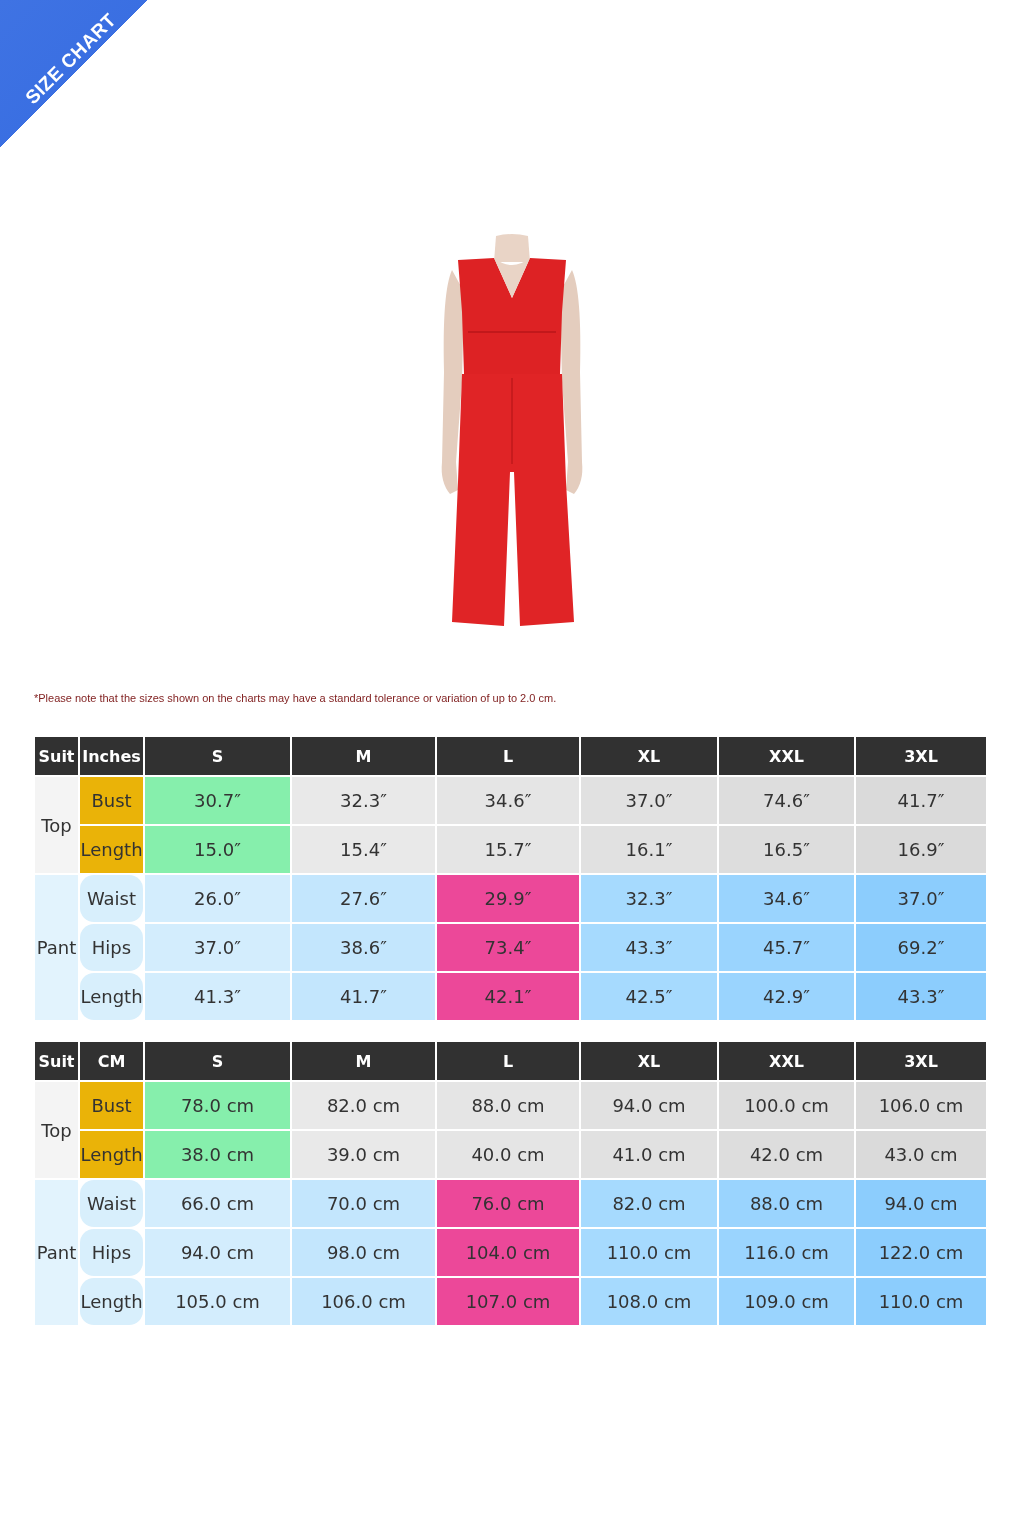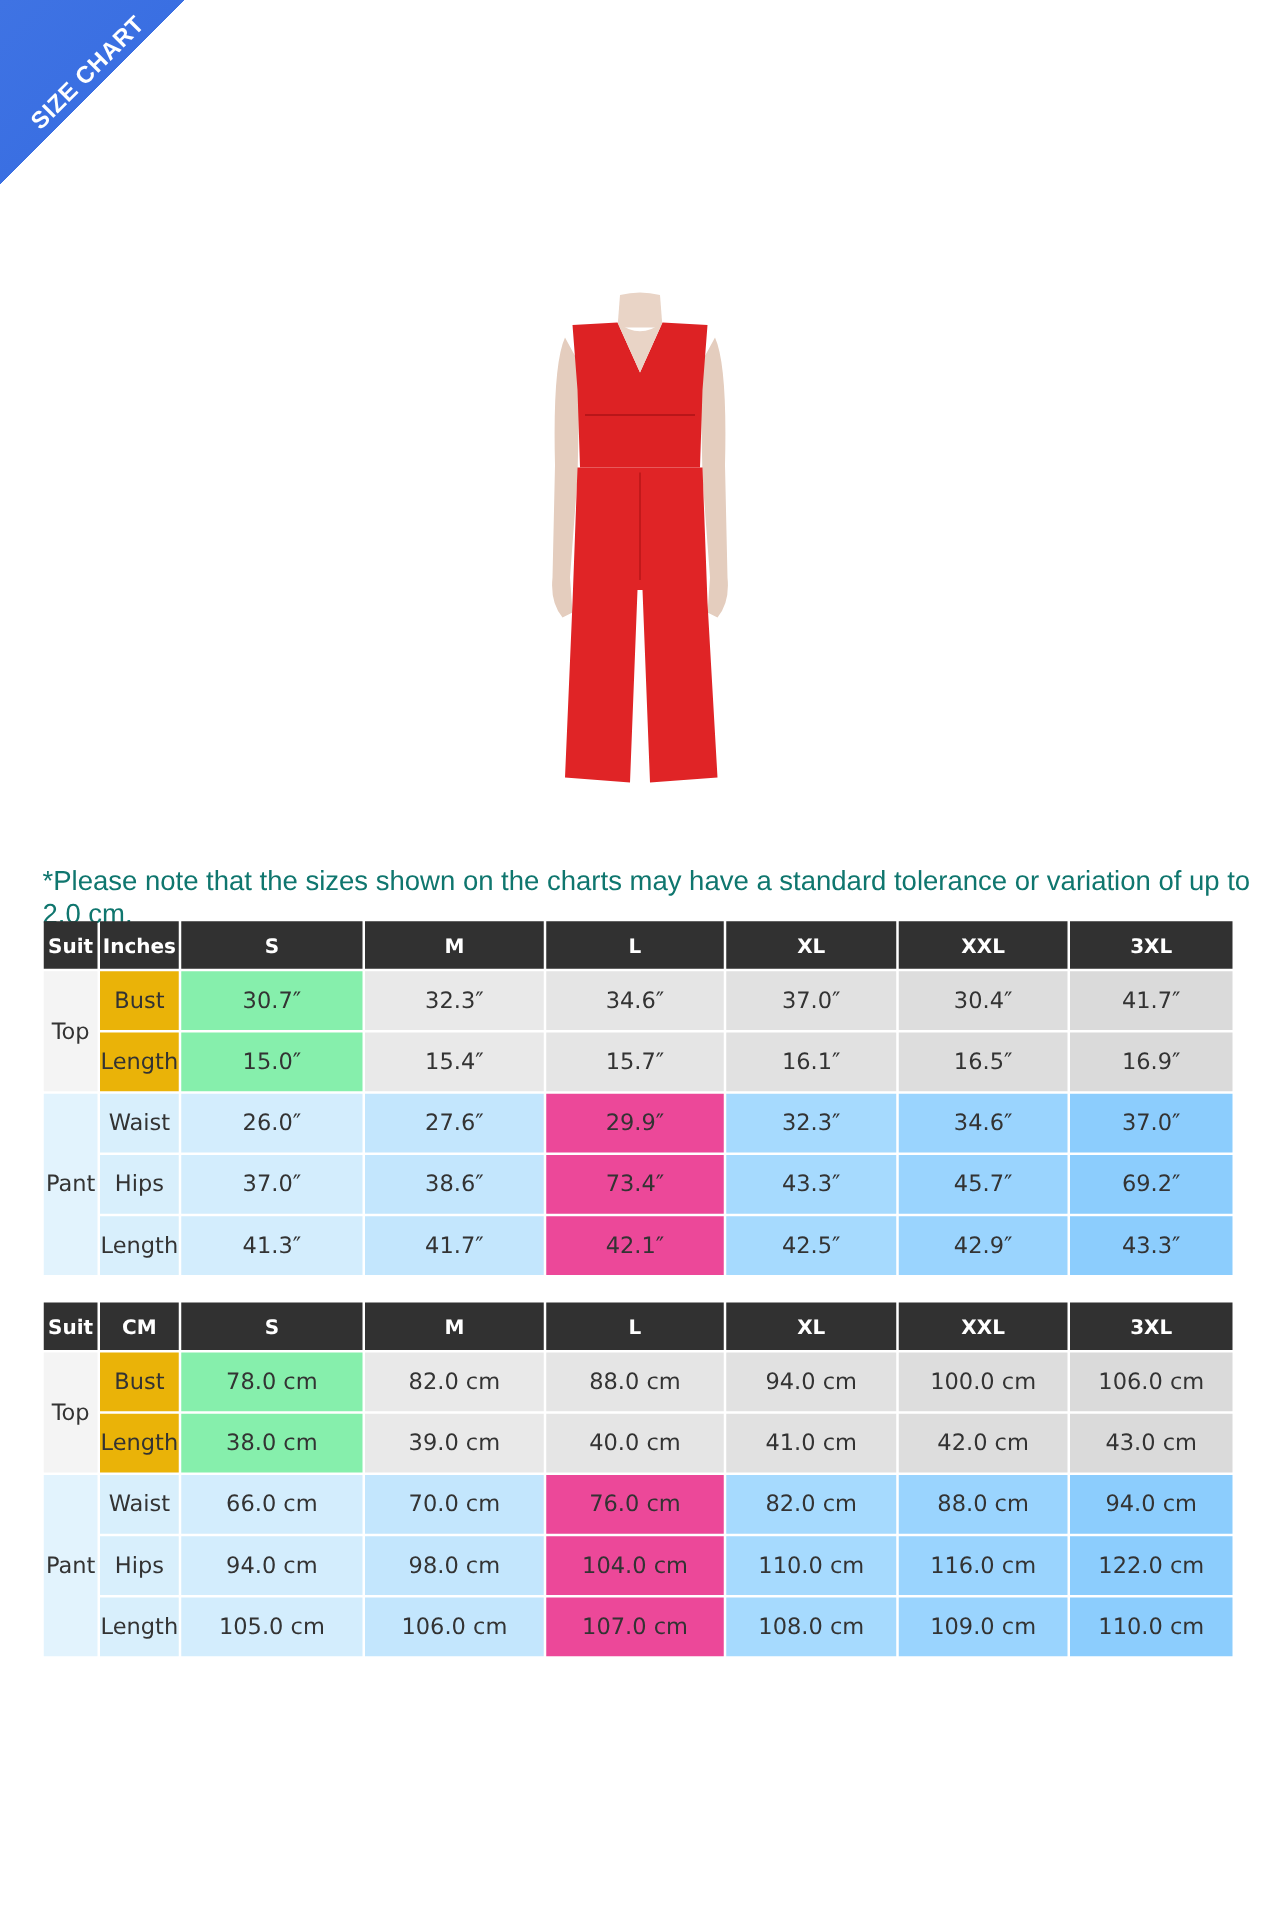--- a/index.html
+++ b/index.html
@@ -13,39 +13,39 @@
   }
   .corner-label {
     position:absolute; left:-4px; top:48px; width:150px; text-align:center;
     transform:rotate(-45deg); color:#fff; font-weight:bold; font-size:19px;
     letter-spacing:0.5px; font-family:"Liberation Sans", sans-serif;
   }
   .product {
     position:absolute; left:438px; top:232px; width:148px; height:400px;
   }
   .note {
-    position:absolute; left:34px; top:692px; font-size:22px; color:#0f766e;
+    position:absolute; left:34px; top:692px; font-size:11px; color:#7f1d1d;
     font-family:"Liberation Sans", sans-serif;
   }
   table.size {
     position:absolute; left:33px; border-collapse:separate; border-spacing:2px;
     font-family:"DejaVu Sans", sans-serif; table-layout:fixed;
   }
   table.size th {
     background:#313131; color:#fff; font-weight:bold; font-size:16px; height:38px;
     text-align:center; padding:0;margin-top:29px;
   }
   table.size td { text-align:center; height:47px; padding:0; color:#333; font-size:18px; }
   td.grp, td.meas { font-size:15px; }
   tr.top td { background:#efefef; }
   tr.pant td { background:#d4ecfb; }
   td.grp.top-g { background:#f4f4f4 !important; }
   td.grp.pant-g { background:#e2f3fd !important; }
   tr.top td.meas { background:#eab308; }
-  tr.pant td.meas { background:#d8effc; }
+  tr.pant td.meas { background:#d8effc;border-radius:14px; }
   tr.top td.c0{background:#86efac} tr.top td.c1{background:#e9e9e9} tr.top td.c2{background:#e5e5e5}
   tr.top td.c3{background:#e1e1e1} tr.top td.c4{background:#dddddd} tr.top td.c5{background:#dadada}
   tr.pant td.c0{background:#d3edfd} tr.pant td.c1{background:#c3e6fd} tr.pant td.c2{background:#ec4899}
   tr.pant td.c3{background:#a6dafe} tr.pant td.c4{background:#9ad4fe} tr.pant td.c5{background:#8ccdfd}
 </style>
 </head>
 <body>
 
 <div class="corner">
   <div class="corner-label">SIZE CHART</div>
@@ -91,21 +91,21 @@
   </tr>
     </thead>
   <tbody>
       <tr class="top">
         <td class="grp top-g" rowspan="2">Top</td>
         <td class="meas">Bust</td>
         <td class="c0">30.7″</td>
         <td class="c1">32.3″</td>
         <td class="c2">34.6″</td>
         <td class="c3">37.0″</td>
-        <td class="c4">30.4″</td>
+        <td class="c4">74.6″</td>
         <td class="c5">41.7″</td>
       </tr>
       <tr class="top">
         <td class="meas">Length</td>
         <td class="c0">15.0″</td>
         <td class="c1">15.4″</td>
         <td class="c2">15.7″</td>
         <td class="c3">16.1″</td>
         <td class="c4">16.5″</td>
         <td class="c5">16.9″</td>

